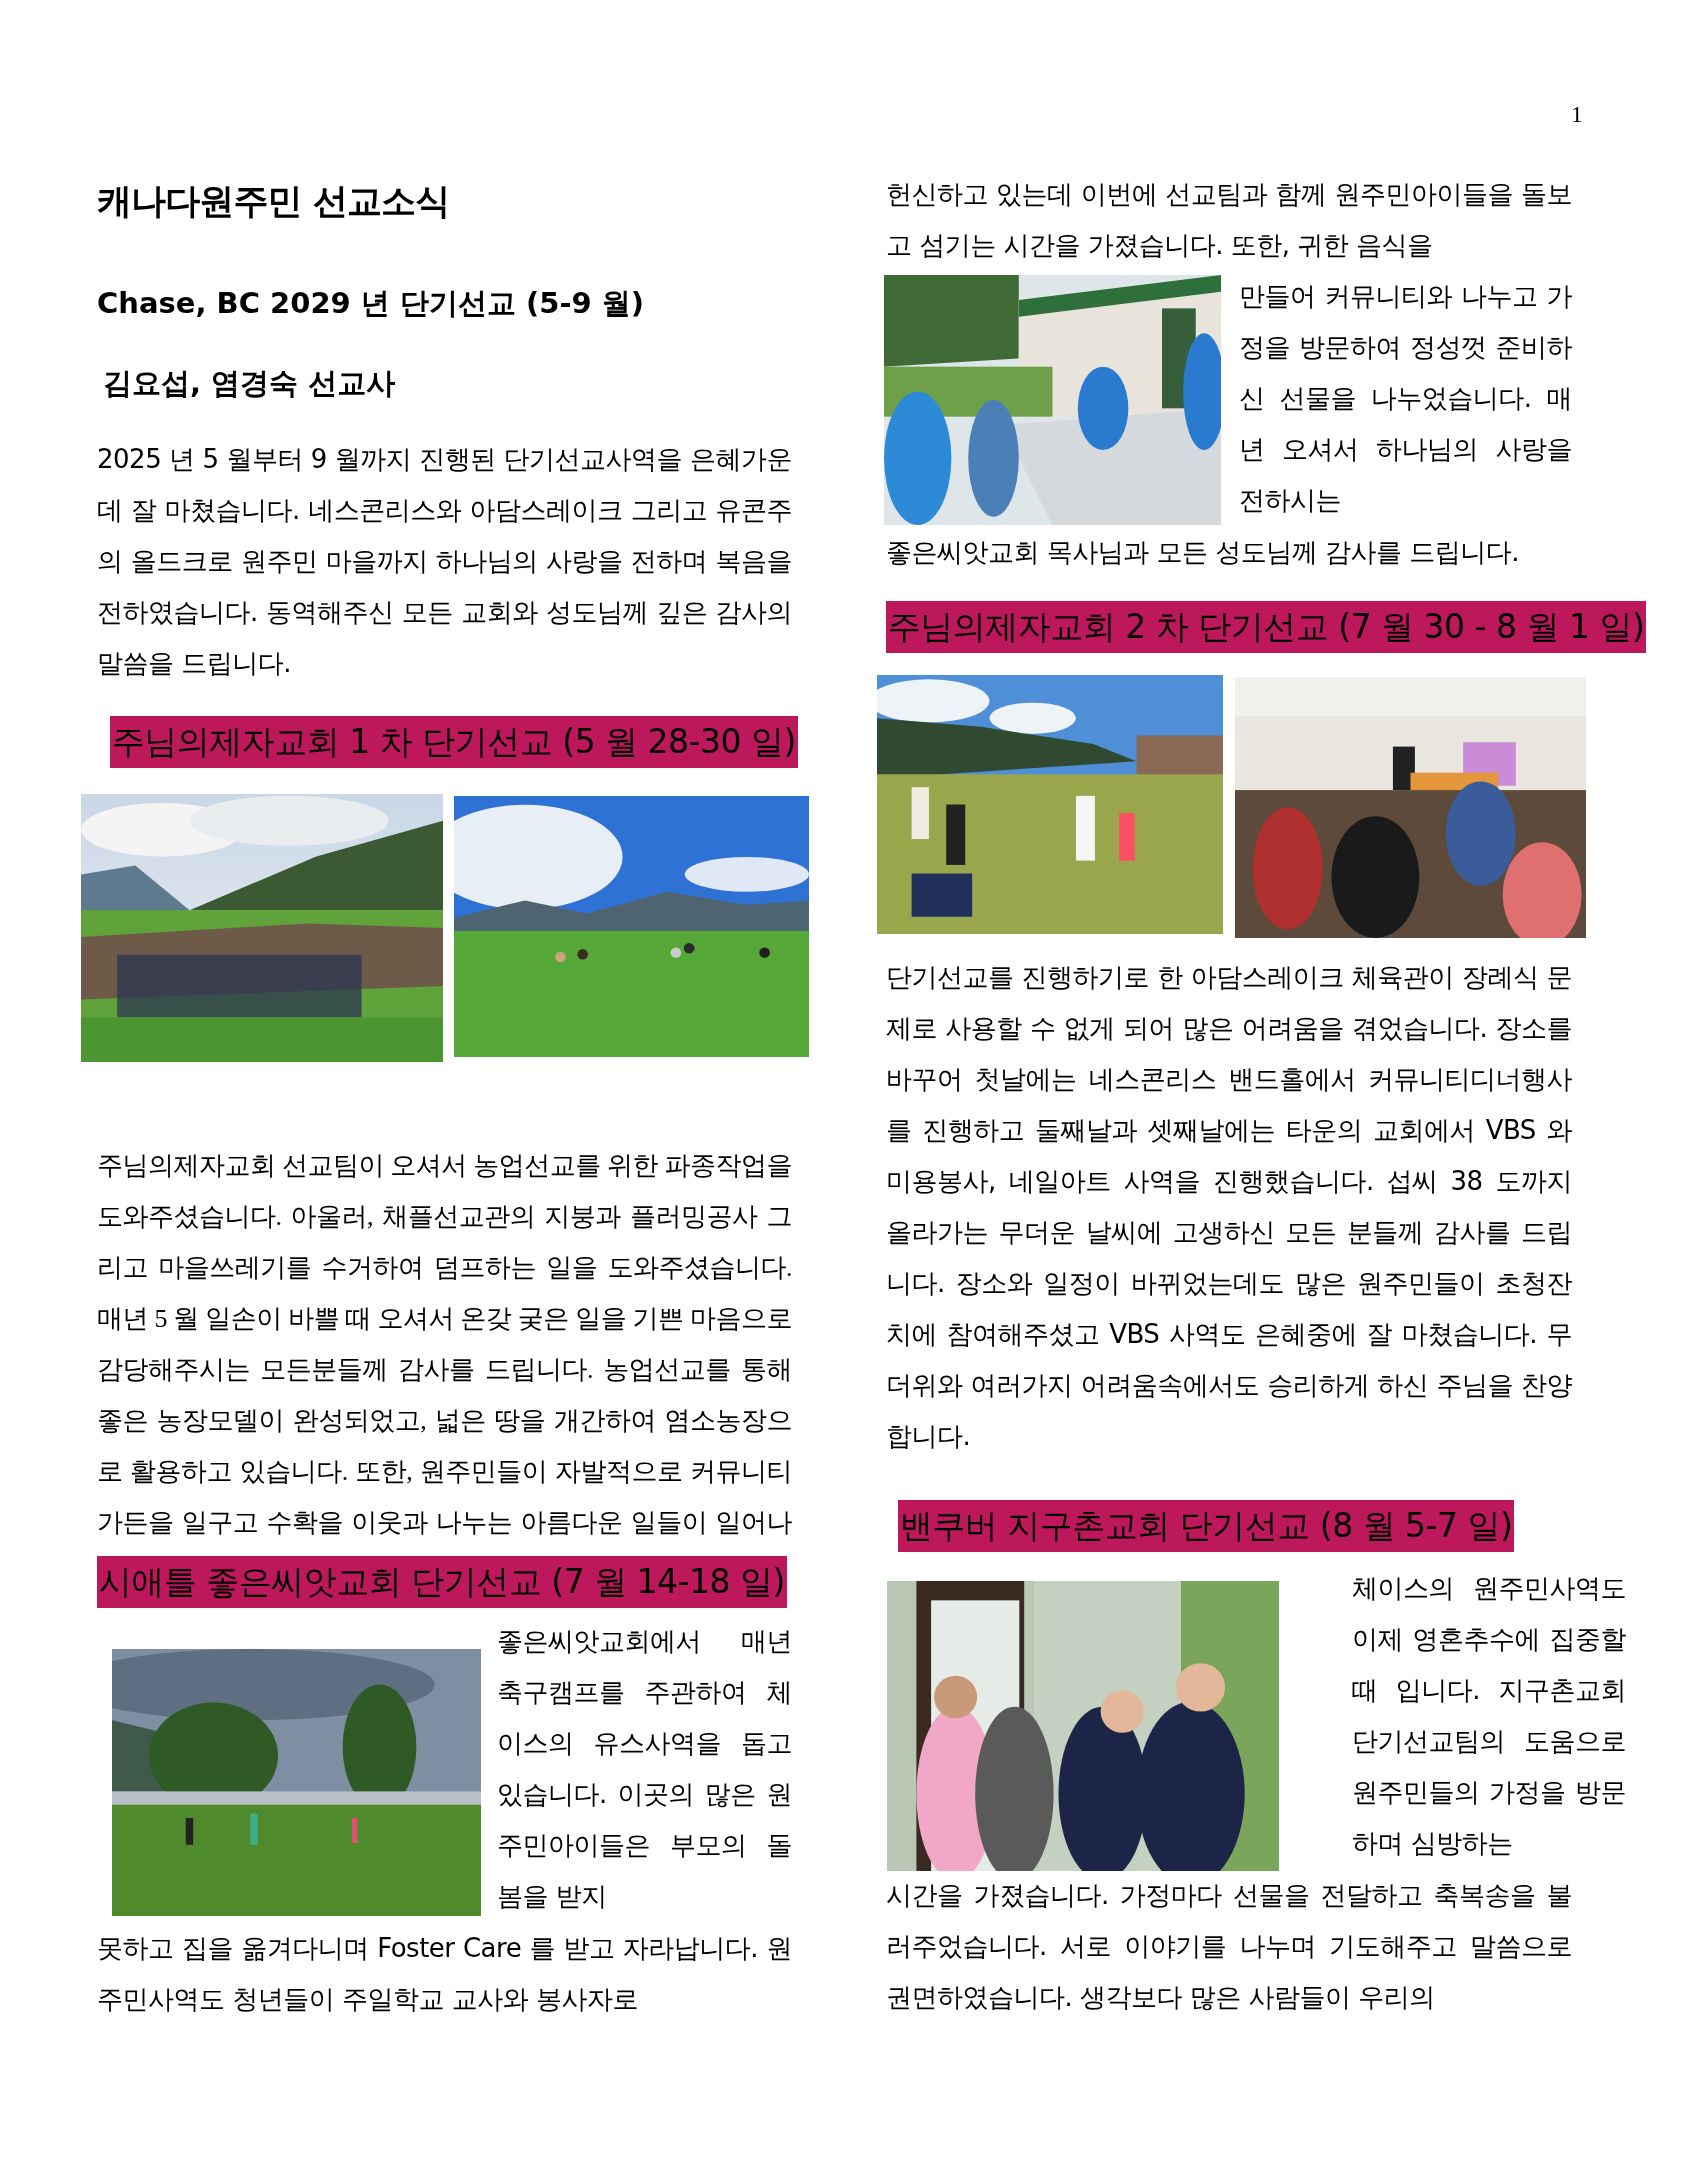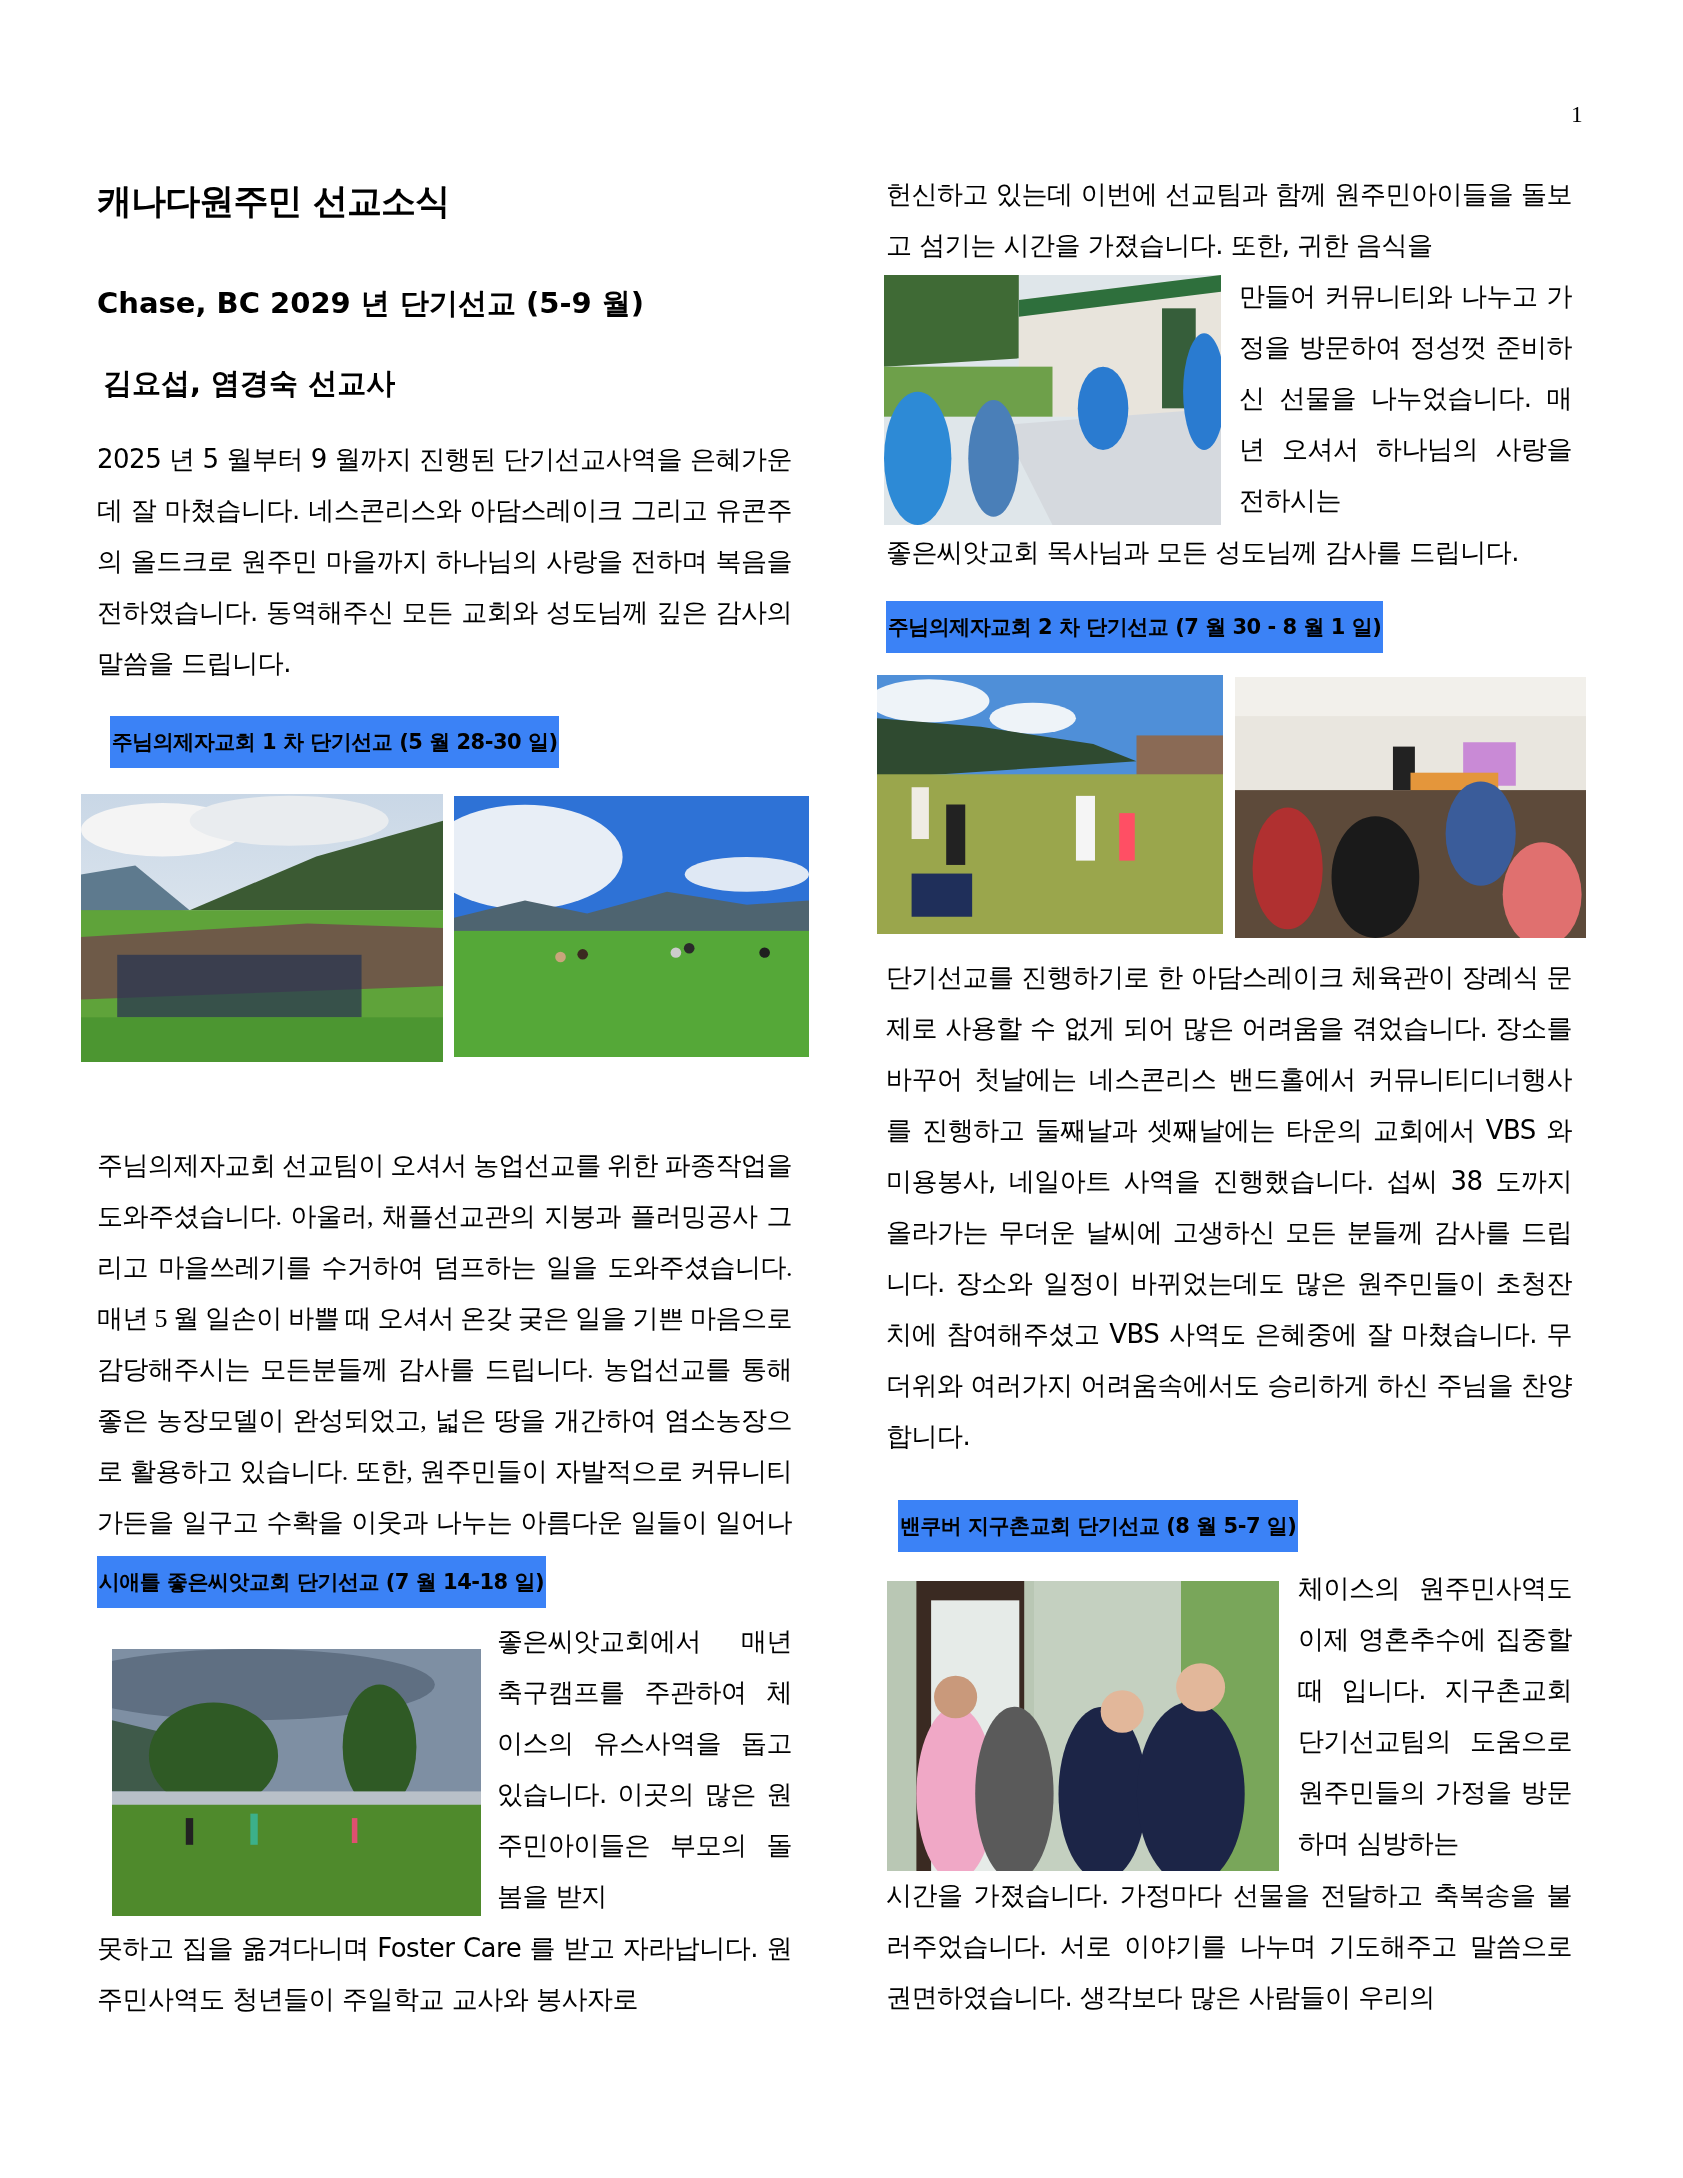--- a/index.html
+++ b/index.html
@@ -11,22 +11,22 @@
   .abs { position: absolute; }
   .page-num { left: 1571px; top: 101px; font-size: 23.4px; font-family: "Liberation Serif", serif; }
   .title { left: 97px; top: 178px; font-size: 35px; font-weight: bold; letter-spacing: -0.9px; }
   .subtitle { left: 97px; top: 284px; font-size: 29px; font-weight: bold; }
   .authors { left: 103px; top: 364px; font-size: 29px; font-weight: bold; }
   .para {
     font-size: 26px; line-height: 51px; text-align: justify; text-align-last: left;
     letter-spacing: -0.5px;
   }
   .band {
-    background: #3b82f6; font-size: 21px; line-height: 52px; padding: 0 1.8px;
-    white-space: nowrap; letter-spacing: -0.5px; font-weight: bold;
+    background: #be185d; font-size: 33px; line-height: 52px; padding: 0 1.8px;
+    white-space: nowrap; letter-spacing: -0.5px;
   }
   .photo { overflow: hidden; }
   .photo svg { display: block; width: 100%; height: 100%; }
 </style>
 </head>
 <body>
 
 <div class="abs page-num">1</div>
 
 <div class="abs title">캐나다원주민 선교소식</div>
@@ -162,15 +162,15 @@
     <ellipse cx="70" cy="220" rx="40" ry="90" fill="#f0a8c6"></ellipse>
     <ellipse cx="130" cy="220" rx="40" ry="90" fill="#5a5a5a"></ellipse>
     <ellipse cx="220" cy="220" rx="45" ry="90" fill="#1c2547"></ellipse>
     <ellipse cx="310" cy="220" rx="55" ry="95" fill="#1c2547"></ellipse>
     <circle cx="70" cy="120" r="22" fill="#c9997b"></circle>
     <circle cx="240" cy="135" r="22" fill="#e2b79a"></circle>
     <circle cx="320" cy="110" r="25" fill="#e2b79a"></circle>
   </svg>
 </div>
 
-<div class="abs para" style="left:1298px; top:1563px; width:274px;">체이스의 원주민사역도 이제 영혼추수에 집중할 때 입니다. 지구촌교회 단기선교팀의 도움으로 원주민들의 가정을 방문하며 심방하는</div>
+<div class="abs para" style="left:1352px; top:1563px; width:274px;">체이스의 원주민사역도 이제 영혼추수에 집중할 때 입니다. 지구촌교회 단기선교팀의 도움으로 원주민들의 가정을 방문하며 심방하는</div>
 <div class="abs para" style="left:886px; top:1870px; width:686px;">시간을 가졌습니다. 가정마다 선물을 전달하고 축복송을 불러주었습니다. 서로 이야기를 나누며 기도해주고 말씀으로 권면하였습니다. 생각보다 많은 사람들이 우리의</div>
 
 
 </body></html>

